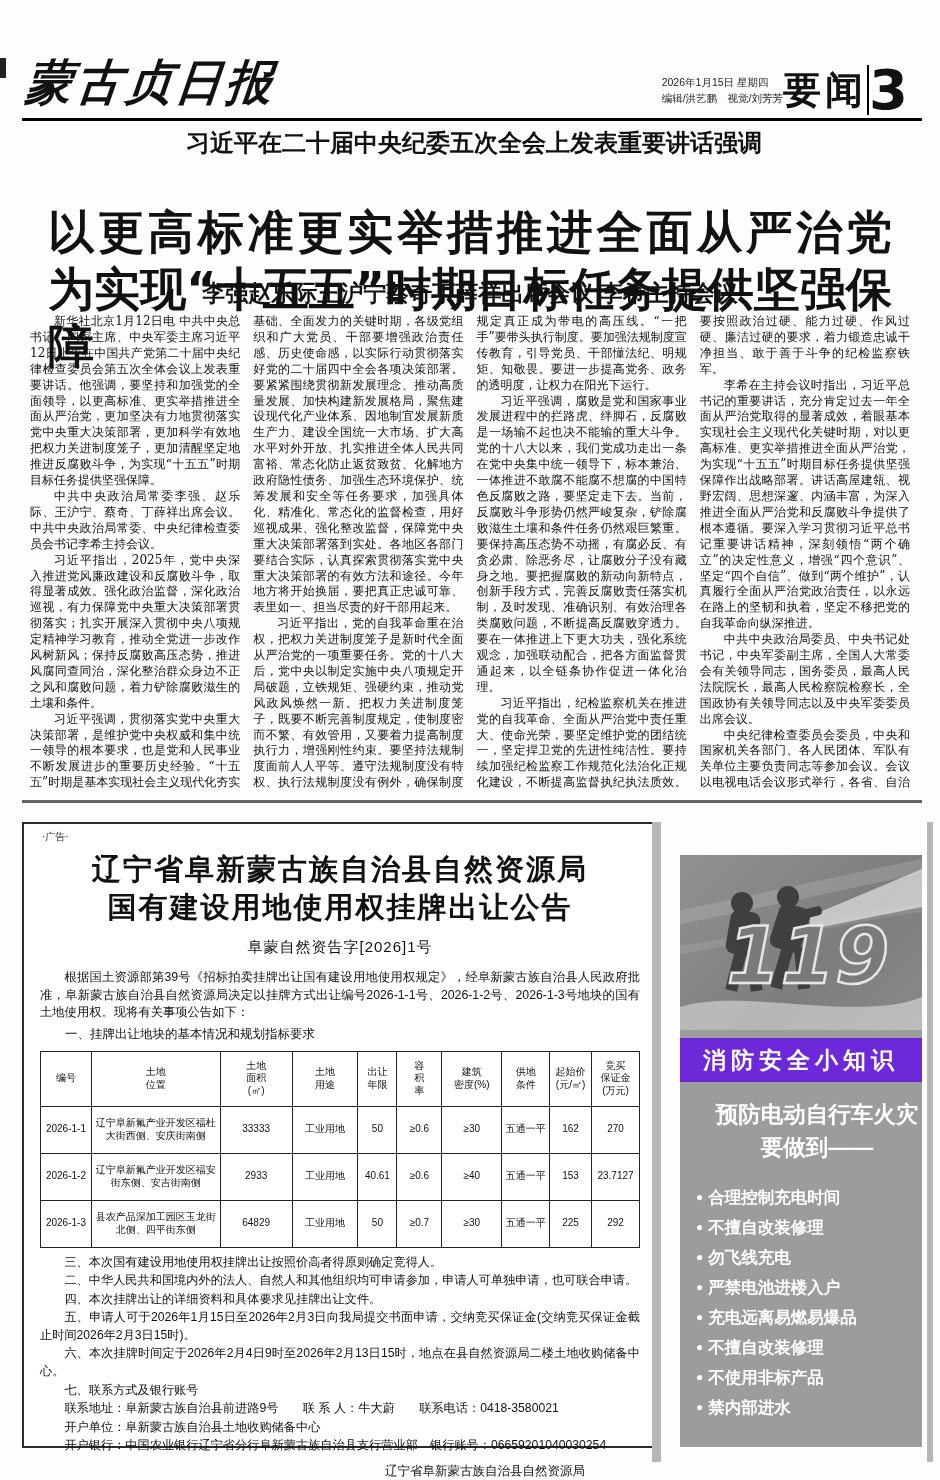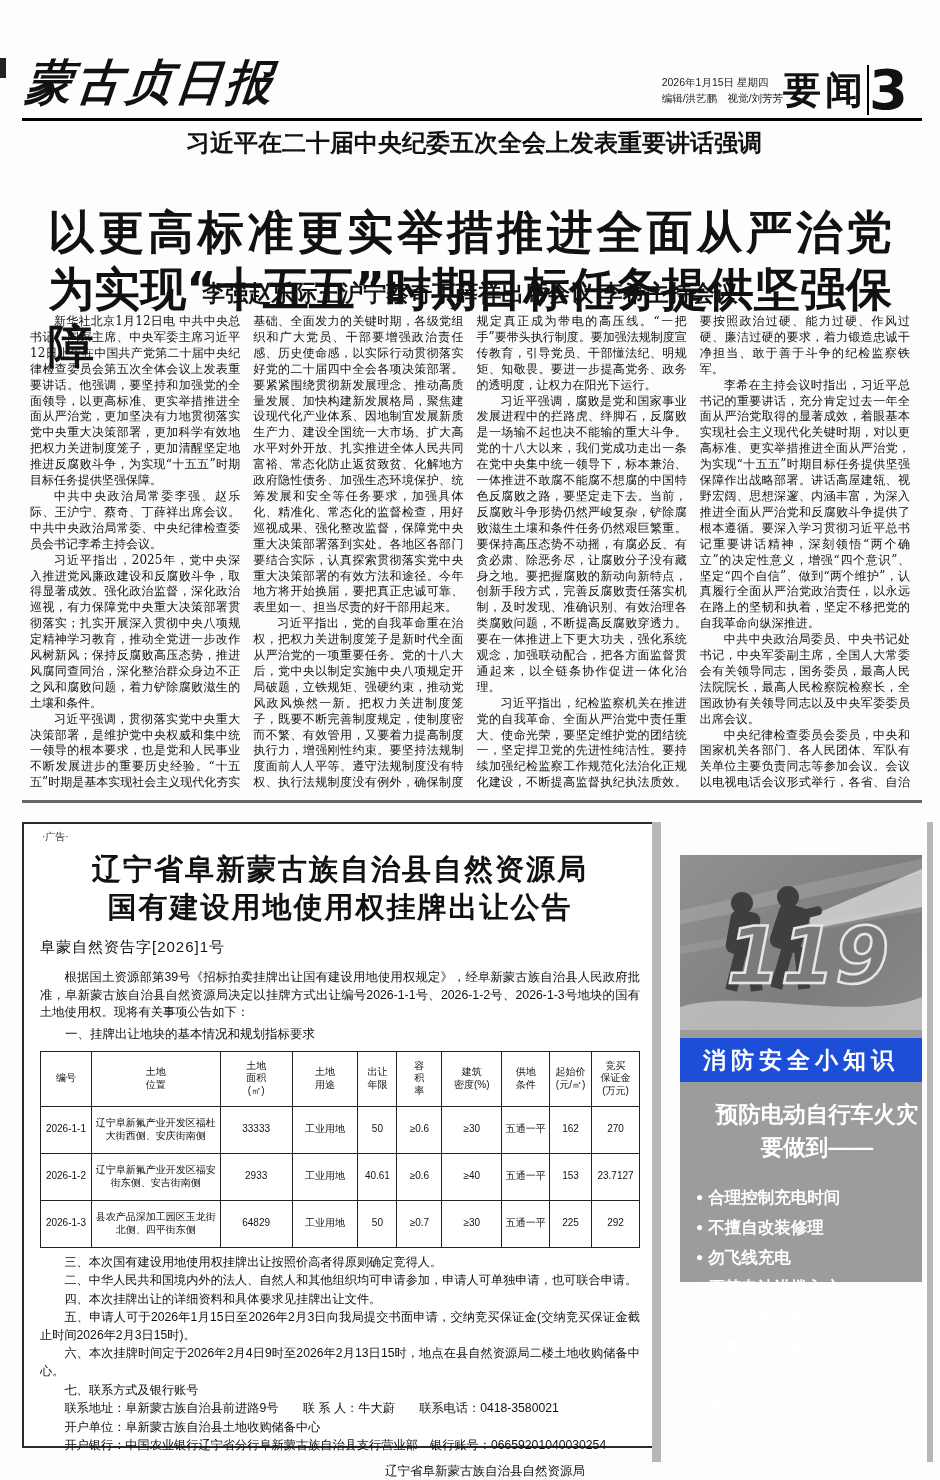--- a/index.html
+++ b/index.html
@@ -27,41 +27,41 @@
         column-count:4;column-gap:13px;column-fill:auto;
         font-family:"DejaVu Serif",serif;font-size:12px;line-height:15.9px;text-align:justify;}
   .body-cols p{margin:0;text-indent:2em;}
   .section-sep{position:absolute;left:22px;right:18px;top:800px;height:3px;background:#666;}
   
   .ad-box{position:absolute;left:22px;top:822px;width:636px;height:626px;background:#fff;
         border:2px solid #2a2a2a;box-sizing:border-box;padding:4px 16px 0 16px;}
   .ad-label{font-size:10px;color:#333;margin:2px 0 0 2px;}
   .ad-title{font-family:"DejaVu Serif",serif;font-weight:bold;font-size:29px;line-height:38px;
         text-align:center;letter-spacing:2px;margin-top:6px;}
-  .ad-docno{font-size:15px;margin-top:12px;letter-spacing:1px;}
+  .ad-docno{text-align:center;font-size:15px;margin-top:12px;letter-spacing:1px;}
   .ad-intro{font-size:12.3px;line-height:17.5px;text-align:justify;text-indent:2em;margin-top:12px;}
   .ad-section{font-size:12.5px;margin-top:4px;text-indent:2em;}
   table.land{border-collapse:collapse;width:100%;margin-top:8px;table-layout:fixed;}
   table.land th,table.land td{border:1px solid #222;font-size:10px;font-weight:normal;
         text-align:center;vertical-align:middle;padding:1px 2px;white-space:pre-line;
         word-break:break-all;line-height:12.5px;}
   table.land th{height:52px;}
   table.land td{height:44px;}
   .c0{width:8.5%}.c1{width:21.5%}.c2{width:12%}.c3{width:11%}.c4{width:6.5%}
   .c5{width:7.5%}.c6{width:10%}.c7{width:8%}.c8{width:7%}.c9{width:8%}
   .ad-item{font-size:12.2px;line-height:17.6px;text-align:justify;text-indent:2em;margin:1px 0;}
   .ad-sign{font-size:12.5px;text-align:right;padding-right:55px;margin-top:8px;}
   
   .mid-strip{position:absolute;left:652px;top:822px;width:9px;height:640px;background:#b7b7b7;}
   .edge-strip{position:absolute;left:927px;top:822px;width:6px;height:640px;background:#b7b7b7;}
   
-  .fire-panel{position:absolute;left:680px;top:855px;width:242px;height:427px;background:#9c9c9c;}
+  .fire-panel{position:absolute;left:680px;top:855px;width:242px;height:592px;background:#9c9c9c;}
   .fire-image{position:relative;width:242px;height:175px;overflow:hidden;
         background:linear-gradient(135deg,#919191 0%,#7d7d7d 60%,#8a8a8a 100%);}
-  .fire-band{height:44px;background:#1d4ed8;color:#fff;display:flex;align-items:center;
+  .fire-band{height:44px;background:#6d28d9;color:#fff;display:flex;align-items:center;
         justify-content:center;font-size:23px;font-weight:800;letter-spacing:5px;margin-top:8px;}
   .fire-heading{color:#fff;text-align:center;font-size:22.5px;font-weight:800;
         line-height:33px;margin-top:16px;padding-left:32px;}
   .fire-bullets{list-style:none;margin:18px 0 0 0;padding:0 6px 0 16px;}
   .fire-bullets li{display:flex;align-items:center;gap:5px;color:#fff;
         font-size:16.5px;font-weight:700;line-height:30px;white-space:nowrap;}
   .fire-bullets .dot{font-size:12px;line-height:30px;}
 </style>
 </head>
 <body>

